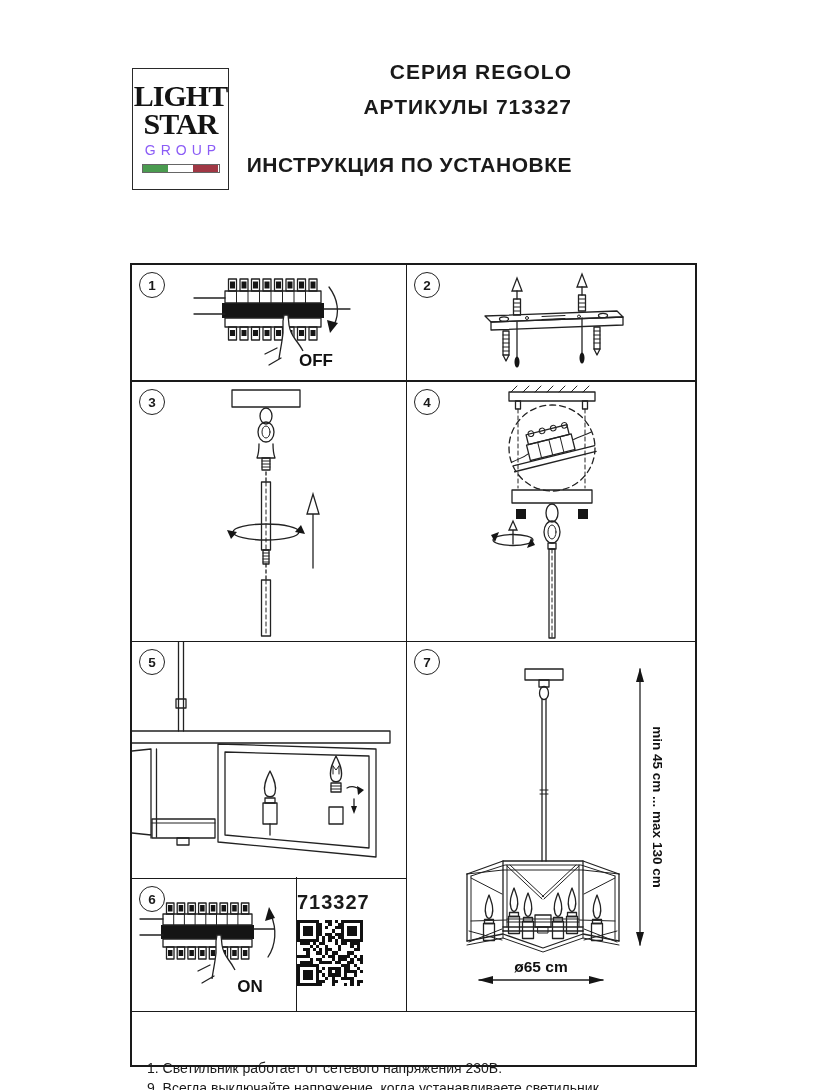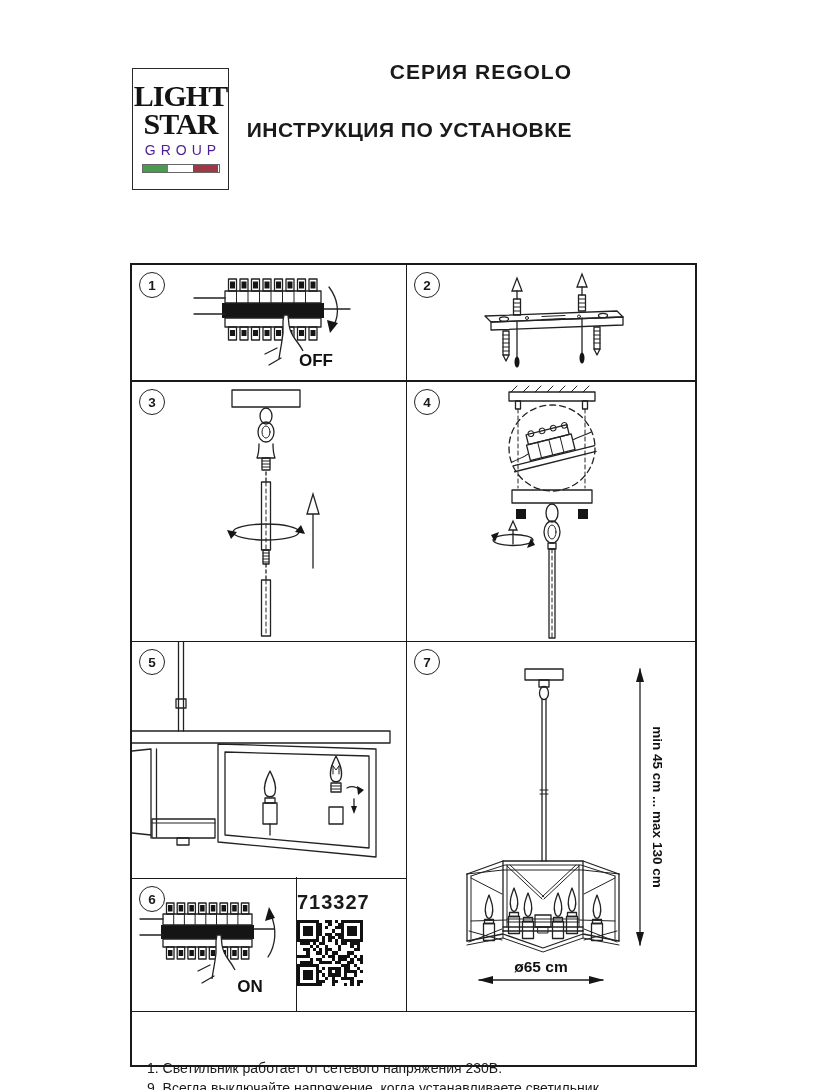--- a/index.html
+++ b/index.html
@@ -3,21 +3,21 @@
 <meta charset="utf-8">
 <style>
   html,body{margin:0;padding:0;background:#fff;}
   .page{position:relative;width:712px;height:1090px;background:#fff;overflow:hidden;
         font-family:"Liberation Sans",sans-serif;color:#1a1a1a;}
   
   .logo-box{position:absolute;left:132px;top:68px;width:97px;height:122px;
             border:1px solid #2a2a2a;text-align:center;box-sizing:border-box;padding-top:13px;}
   .logo-word{font-family:"Liberation Serif",serif;font-weight:700;font-size:30px;
              line-height:28px;letter-spacing:-1px;color:#141414;}
-  .logo-group{font-size:14px;letter-spacing:5px;padding-left:5px;color:#4c1d95;margin-top:4px;}
+  .logo-group{font-size:14px;letter-spacing:5px;padding-left:5px;color:#8b5cf6;margin-top:4px;}
   .flag{width:76px;height:7px;margin:6px auto 0;border:1px solid #666;display:flex;box-sizing:content-box;}
   .flag span{flex:1;height:100%;}
   .hdr{position:absolute;right:140px;top:60px;text-align:right;font-weight:700;}
   .hdr-series{font-size:21px;letter-spacing:1px;}
   .hdr-art{font-size:21px;letter-spacing:1px;margin-top:11px;}
   .hdr-instr{margin-top:32px;font-size:21px;letter-spacing:.5px;line-height:27px;}
   
   .grid{position:absolute;left:130px;top:263px;width:563px;height:800px;border:2px solid #1a1a1a;}
   .gl{position:absolute;background:#1a1a1a;}
   .gl-v1{left:273.5px;top:0;width:1.5px;height:746px;}
@@ -61,20 +61,21 @@
     <div class="logo-group">GROUP</div>
     <div class="flag">
       <span style="background: rgb(74, 155, 79);"></span>
       <span style="background: rgb(255, 255, 255);"></span>
       <span style="background: rgb(160, 55, 68);"></span>
     </div>
   </div>
 
   <div class="hdr">
     <div class="hdr-series">СЕРИЯ REGOLO</div>
+    <div class="hdr-art">АРТИКУЛЫ 713327</div>
     <div class="hdr-instr">
       <div>ИНСТРУКЦИЯ ПО УСТАНОВКЕ</div>
     </div>
   </div>
 
   <div class="grid">
     <div class="gl gl-v1"></div>
     <div class="gl gl-h1"></div>
     <div class="gl gl-h2"></div>
     <div class="gl gl-h3"></div>

